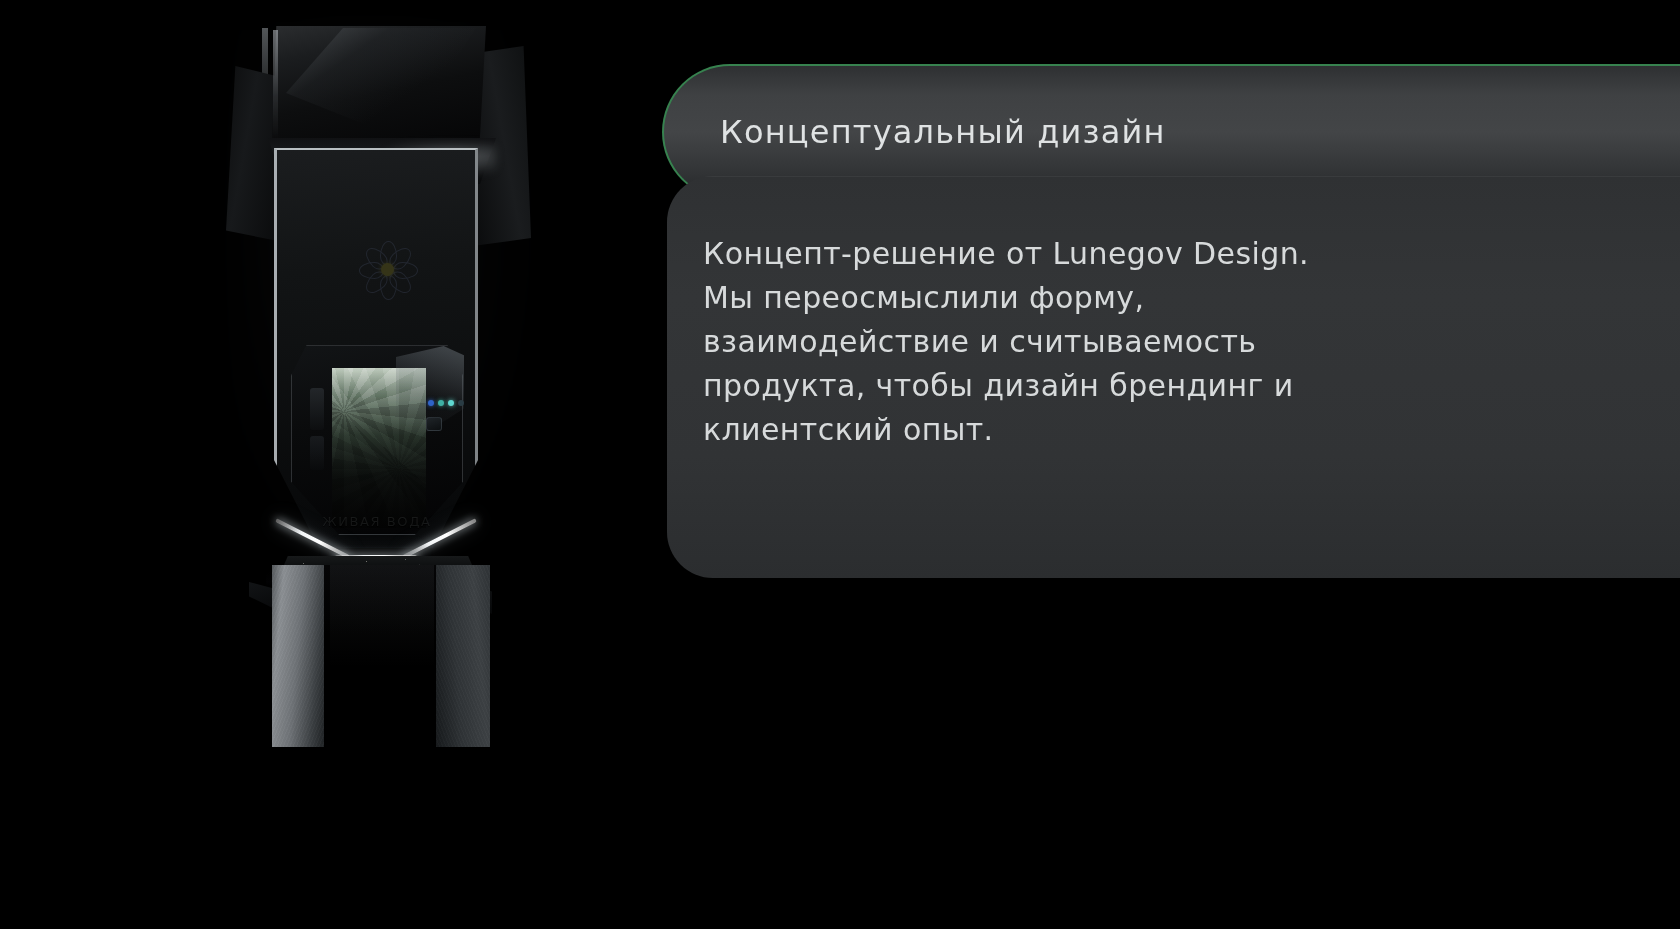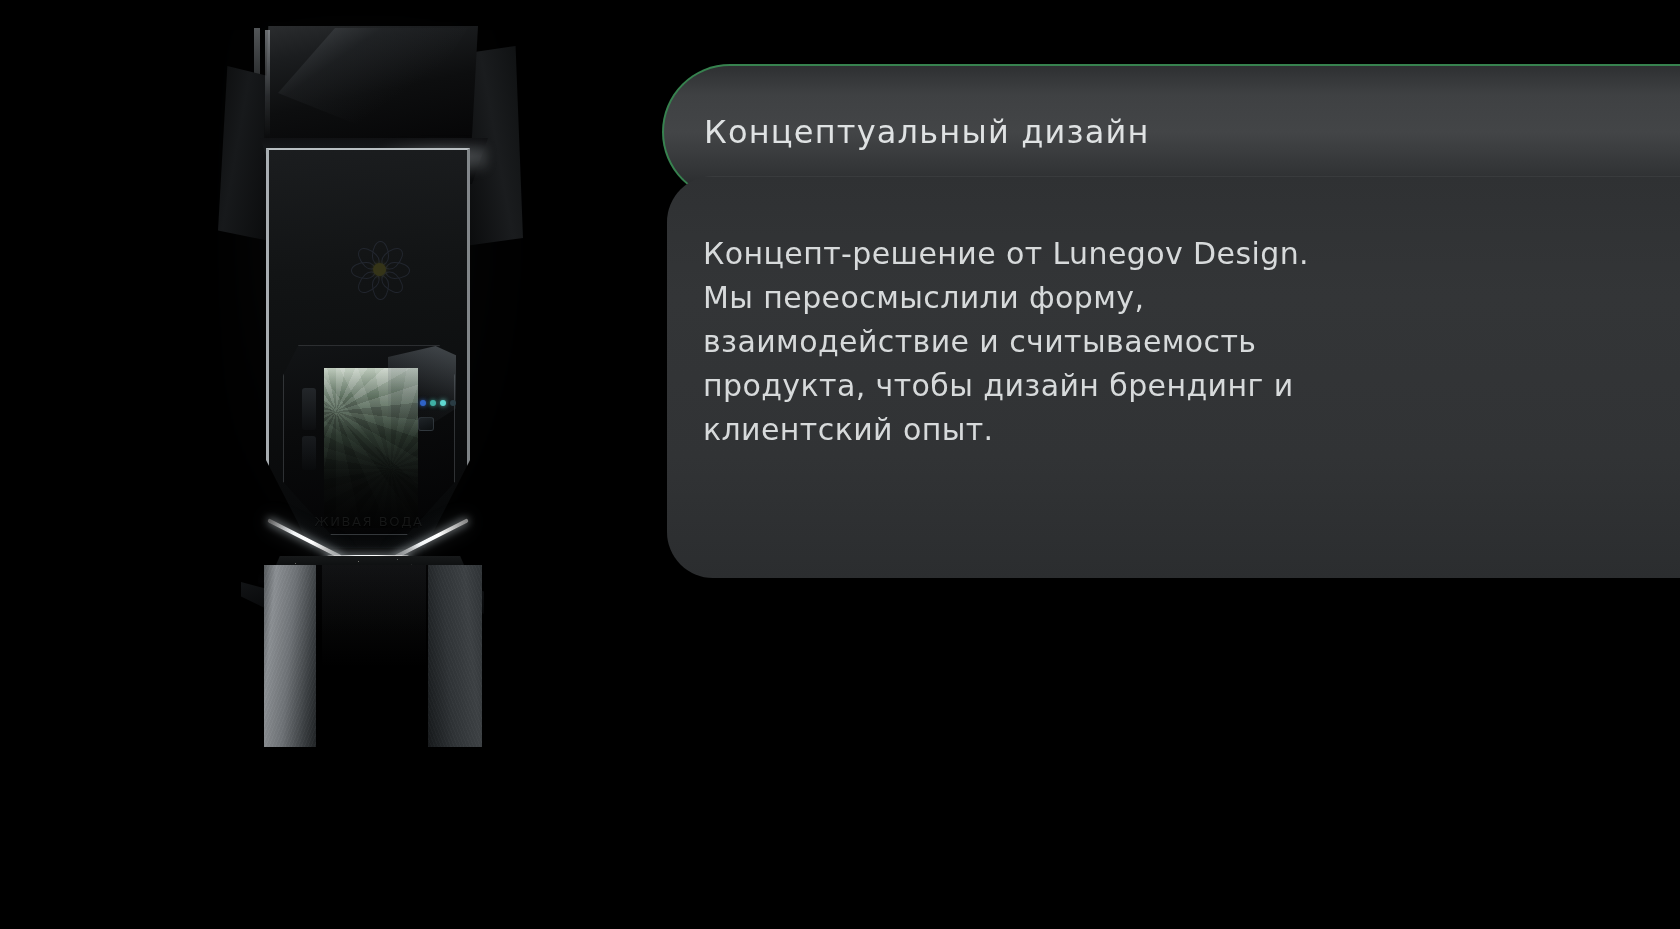--- a/index.html
+++ b/index.html
@@ -18,21 +18,21 @@
 
   .stage {
     position: absolute;
     inset: 0;
     background: #000000;
   }
 
   
   .product-render {
     position: absolute;
-    left: 8px;
+    left: 16px;
     top: 0;
     width: 640px;
     height: 747px;
     overflow: hidden;
   }
 
   
   .amb-glow {
     position: absolute;
     left: 215px;
@@ -500,21 +500,21 @@
     background: linear-gradient(180deg, #2e3032 0%, #3f4143 22%, #434547 50%, #313335 82%, #242628 100%);
     border: 2px solid #37824f;
     border-right: none;
     border-radius: 68px 0 0 68px;
     box-sizing: border-box;
     display: flex;
     align-items: center;
     overflow: hidden;
   }
   .title-card-text {
-    margin-left: 40px;
+    margin-left: 56px;
     font-size: 32px;
     font-weight: 400;
     letter-spacing: 1.2px;
     color: #dfe2e3;
     white-space: nowrap;
   }
 
   .body-card {
     position: absolute;
     left: 5px;

